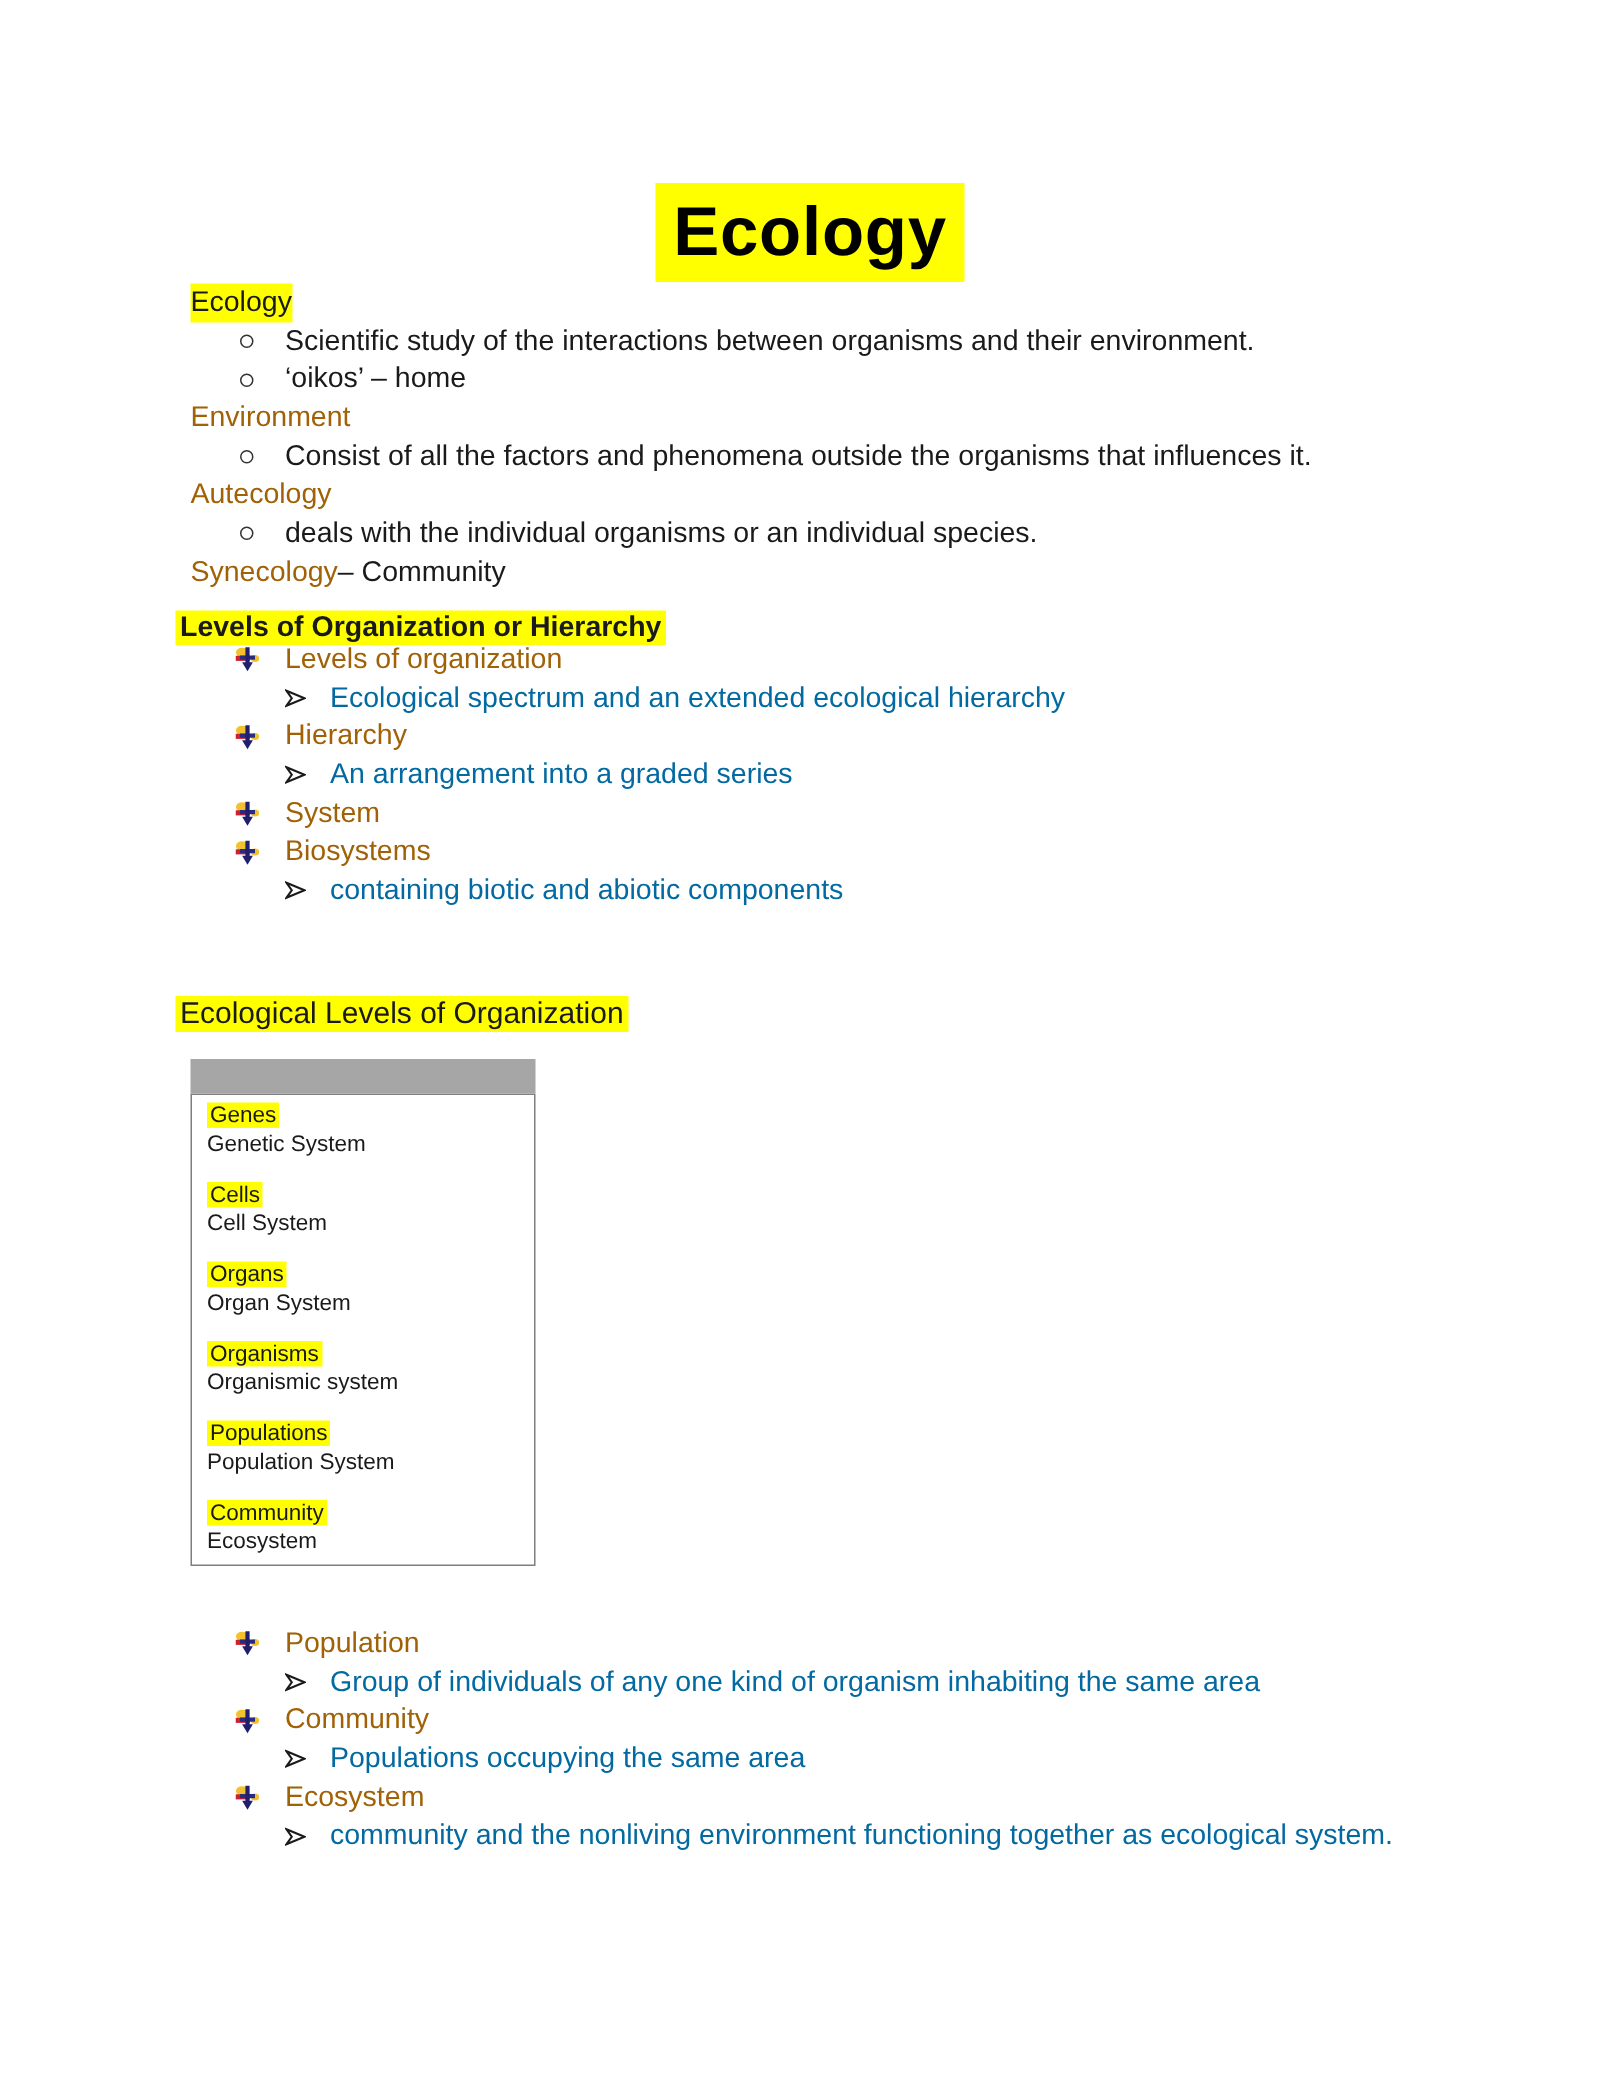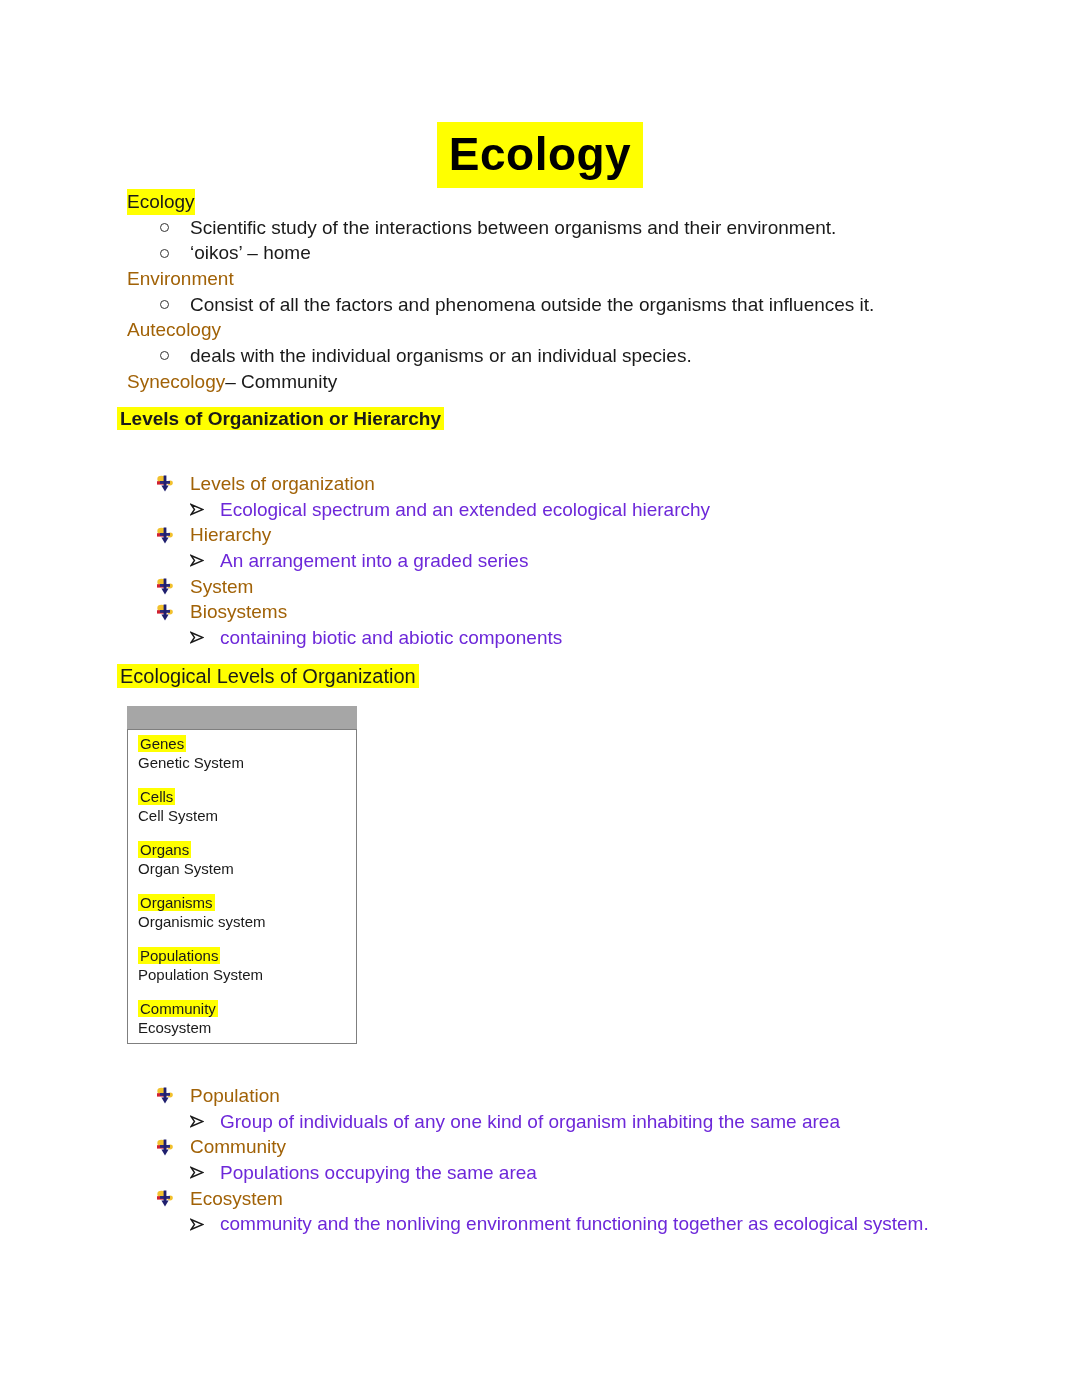--- a/index.html
+++ b/index.html
@@ -35,21 +35,21 @@
   
   .sec-heading { position:absolute; left:117px; }
   .sec-heading .hl { padding:1px 3px; }
   .bold-heading { font-size:19px; font-weight:bold; line-height:25px; }
   .reg-heading  { font-size:20px; font-weight:normal; line-height:25px; }
   
   .blist { position:absolute; left:127px; width:900px; }
   .glyph-col { width:33px; margin-left:30px; display:flex; align-items:center; height:25.7px; }
   .arrowhead-col { width:30px; margin-left:63px; display:flex; align-items:center; height:25.7px; }
   .term { font-size:19px; line-height:25.7px; }
-  .def  { font-size:19px; line-height:25.7px; color:#6d28d9; }
+  .def  { font-size:19px; line-height:25.7px; color:#0369a1; }
   
   .levels-box { position:absolute; top:706px; left:127px; width:190px; }
   .gray-bar { width:230px; height:23px; background:#a6a6a6; }
   .white-box {
     width:230px; border:1px solid #7f7f7f; background:#ffffff;
     padding:5px 0 6px 10px;
   }
   .box-row { margin-bottom:16px; }
   .box-row:last-child { margin-bottom:0; }
   .box-level { font-size:15px; line-height:18.5px; }
@@ -106,21 +106,21 @@
     <div class="line heading-line">
       <span class="h-label red">Synecology</span>
         <span> – Community</span>
     </div>
   </div>
 
   <div class="sec-heading bold-heading" style="top:406px;">
     <span class="hl">Levels of Organization or Hierarchy</span>
   </div>
 
-  <div class="blist" style="top:471px;">
+  <div class="blist" style="top:427px;">
 
     <div class="line">
       <span class="glyph-col">
         <svg width="16" height="17" viewBox="0 0 16 17">
             <ellipse cx="4.5" cy="4" rx="4.2" ry="3.2" fill="#f2c12e"></ellipse>
             <ellipse cx="13" cy="8" rx="2.8" ry="2.4" fill="#f2c12e"></ellipse>
             <rect x="0" y="6.2" width="9.5" height="3.4" fill="#cf2030"></rect>
             <rect x="3" y="6" width="10" height="2.8" fill="#2a2a7e"></rect>
             <rect x="6.6" y="0.5" width="2.8" height="10.5" fill="#1f1f6e"></rect>
             <polygon points="4.4,10.5 11.6,10.5 8,16.5" fill="#1f1f6e"></polygon>

